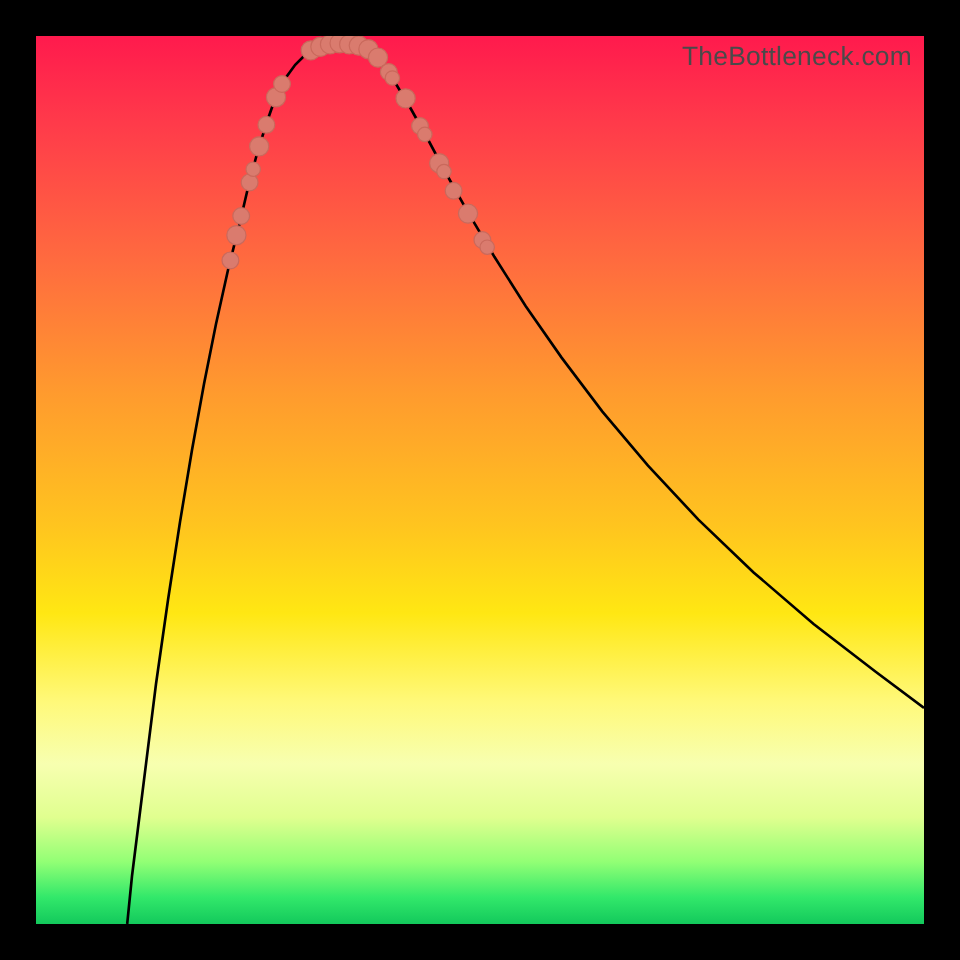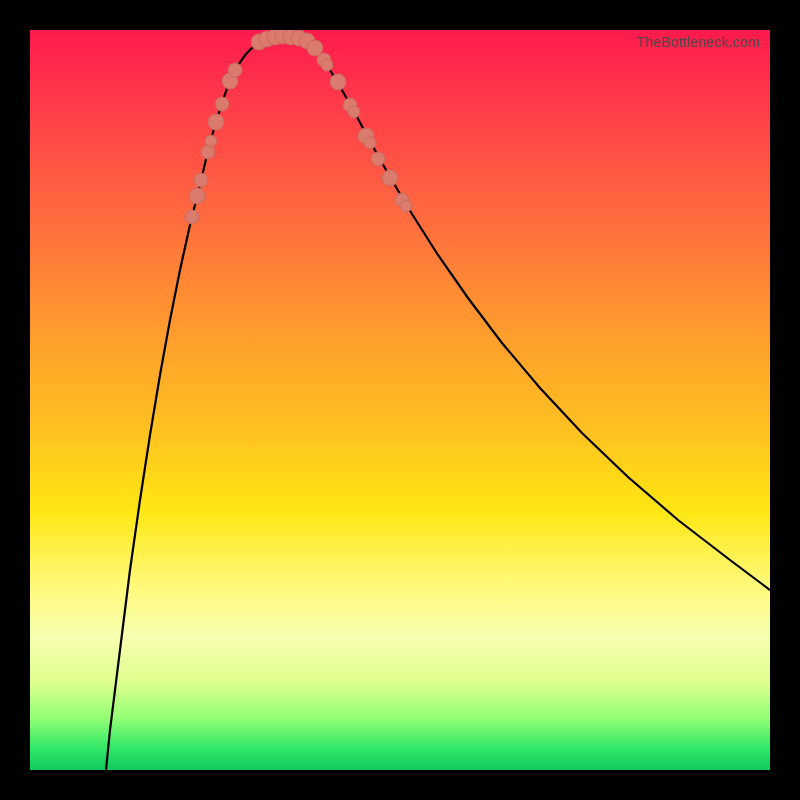--- a/index.html
+++ b/index.html
@@ -29,21 +29,21 @@
       #e0ff8f 88%,
       #92ff75 93%,
       #32e86a 97%,
       #13c95c 100%);
   }
   .watermark {
     position: absolute;
     top: 4px;
     right: 10px;
     color: #4a4a4a;
-    font-size: 14px;
+    font-size: 22px;
     font-weight: 500;
     letter-spacing: 0.2px;
     z-index: 5;
   }
   svg.plot {
     position: absolute;
     left: 0;
     top: 0;
     width: 740px;
     height: 740px;

